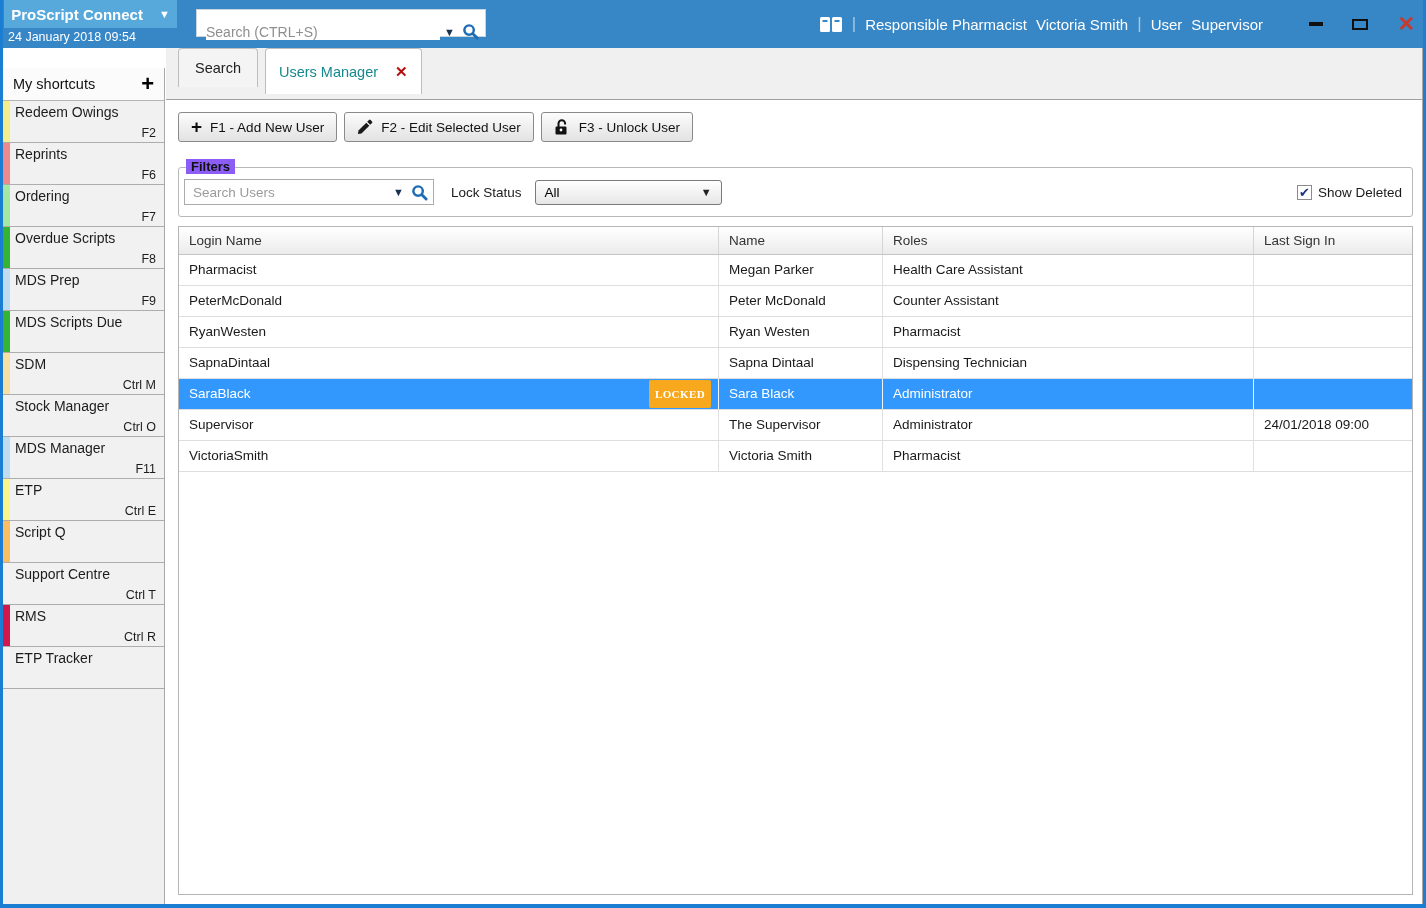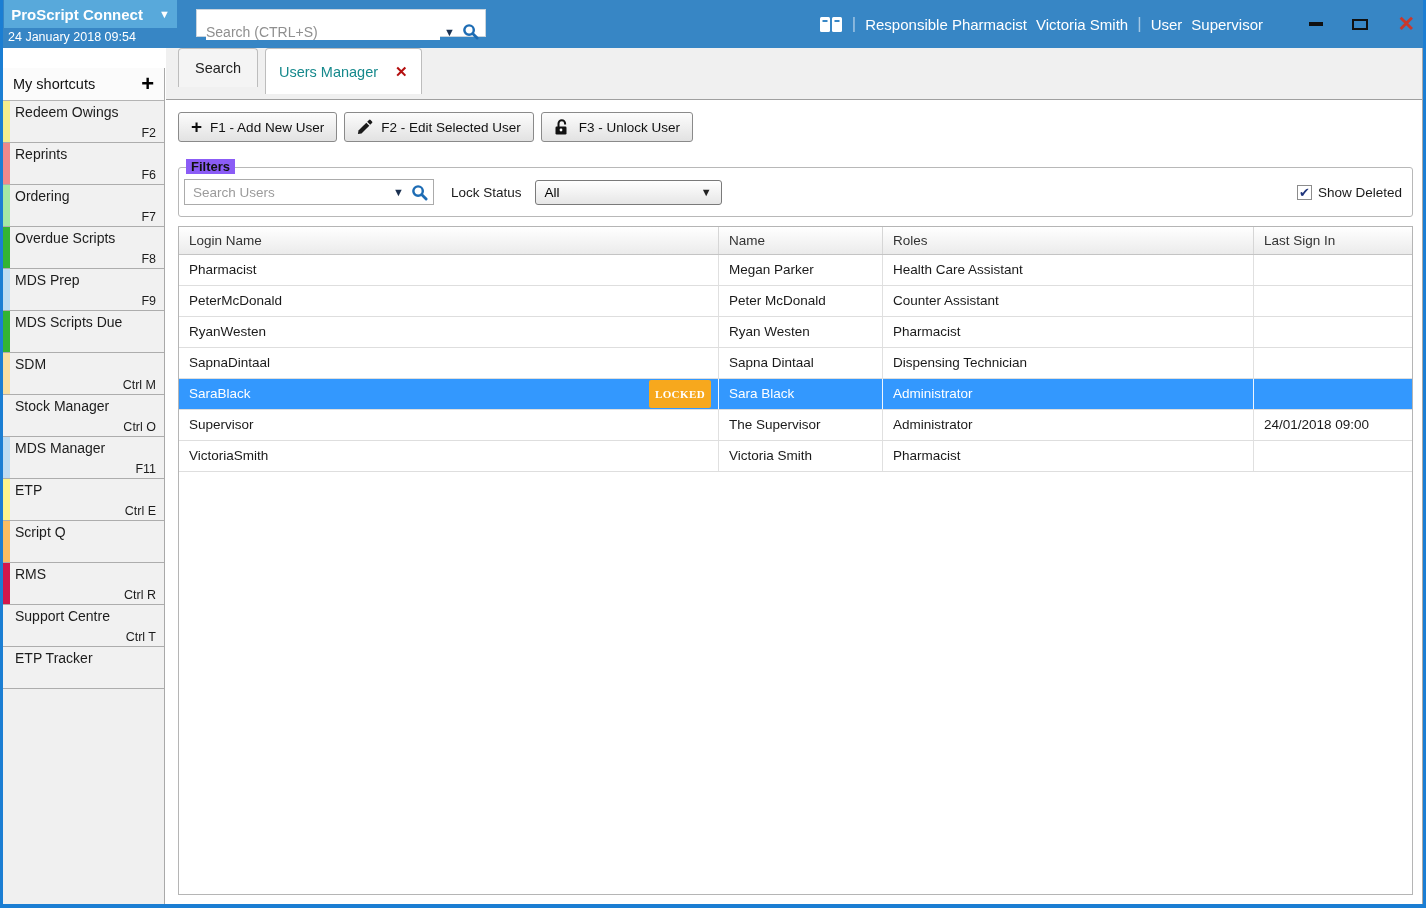--- a/index.html
+++ b/index.html
@@ -183,28 +183,28 @@
           <span class="stripe" style="background: rgb(252, 245, 139);"></span>
           <span class="sb-label">ETP</span>
           <span class="sb-key">Ctrl E</span>
         </div>
       <div class="sb-item">
           <span class="stripe" style="background: rgb(249, 189, 98);"></span>
           <span class="sb-label">Script Q</span>
           <span class="sb-key"></span>
         </div>
       <div class="sb-item">
+          <span class="stripe"></span>
+          <span class="sb-label">Support Centre</span>
+          <span class="sb-key">Ctrl T</span>
+        </div>
+      <div class="sb-item">
           <span class="stripe" style="background: rgb(210, 23, 76);"></span>
           <span class="sb-label">RMS</span>
           <span class="sb-key">Ctrl R</span>
-        </div>
-      <div class="sb-item">
-          <span class="stripe"></span>
-          <span class="sb-label">Support Centre</span>
-          <span class="sb-key">Ctrl T</span>
         </div>
       <div class="sb-item">
           <span class="stripe"></span>
           <span class="sb-label">ETP Tracker</span>
           <span class="sb-key"></span>
         </div>
     </div>
   </div>
 
   <div class="main">

